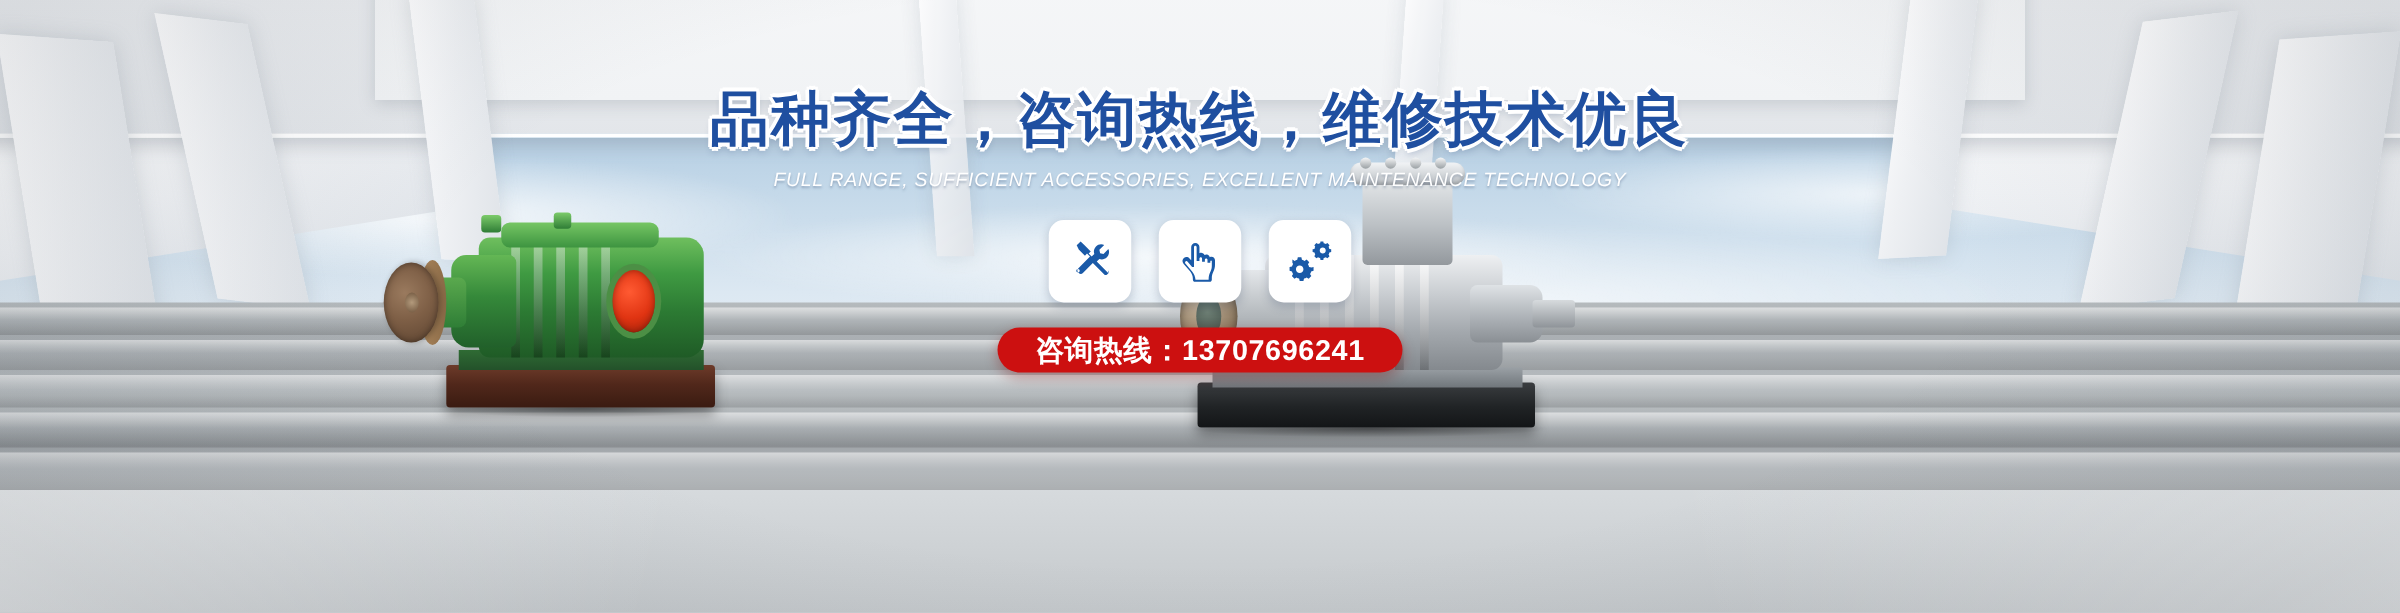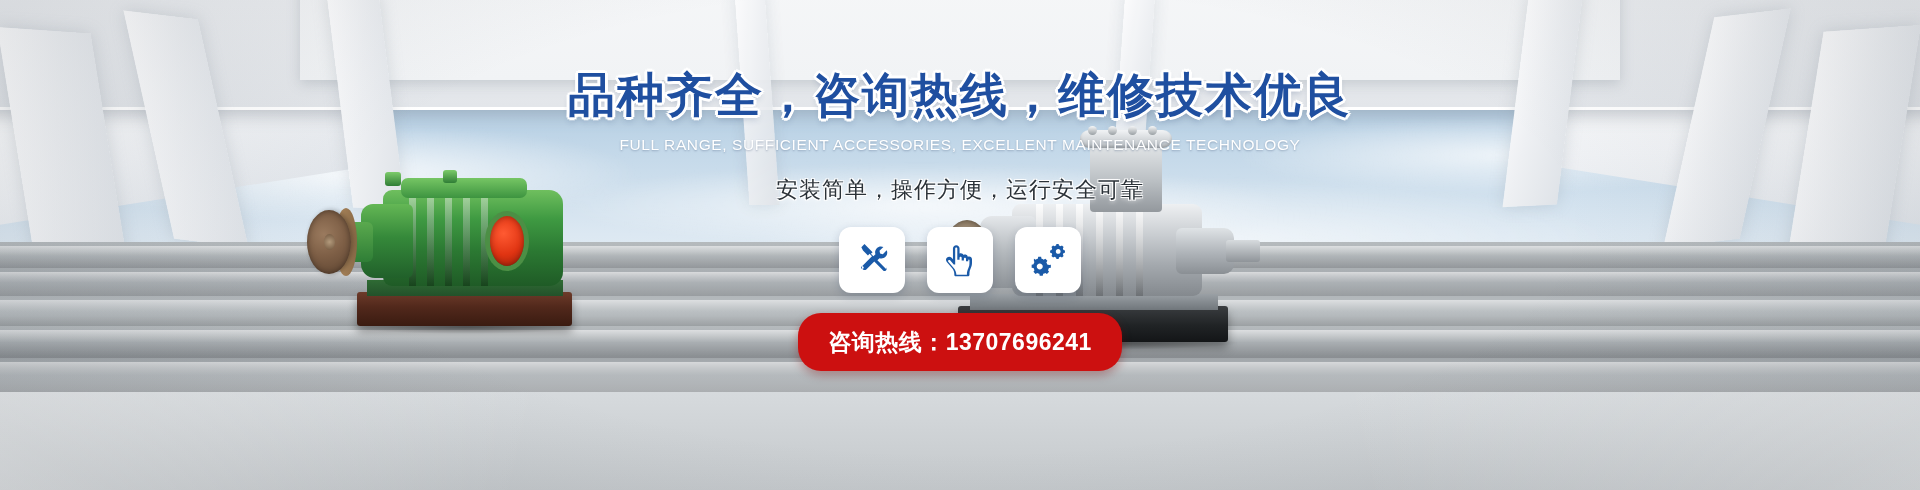--- a/index.html
+++ b/index.html
@@ -255,20 +255,21 @@
     white-space:nowrap;
   }
 
   .subline-en{
     margin-top:9px;
     font-size:15.5px;
     letter-spacing:.6px;
     color:#ffffff;
     text-shadow:0 1px 2px rgba(80,100,130,.45);
     white-space:nowrap;
+    font-style:italic;
   }
 
   .subline-cn{
     margin-top:21px;
     font-size:22px;
     color:#2b3238;
     letter-spacing:1px;
     text-shadow:
       -1px -1px 0 rgba(255,255,255,.95), 1px -1px 0 rgba(255,255,255,.95),
       -1px 1px 0 rgba(255,255,255,.95), 1px 1px 0 rgba(255,255,255,.95),
@@ -285,21 +286,21 @@
     background:#ffffff;
     border-radius:12px;
     display:flex; align-items:center; justify-content:center;
     box-shadow:0 3px 8px rgba(40,60,90,.22);
   }
   .icon-box svg{ width:36px; height:36px; fill:#1a5aa8; }
 
   .cta{
     margin-top:20px;
     min-width:316px;
-    height:58px;
+    height:36px;
     background:#cc1010;
     border-radius:23px;
     display:flex; align-items:center; justify-content:center;
     padding:0 30px;
     box-shadow:0 4px 10px rgba(120,10,10,.35);
     cursor:pointer;
   }
   .cta-label{
     color:#ffffff;
     font-size:23px;
@@ -387,21 +388,20 @@
     <div class="pr-outlet"></div>
     <div class="pr-shaft"></div>
   </div>
 
   <div class="content">
 
     <div class="headline">品种齐全，咨询热线，维修技术优良</div>
 
     <div class="subline-en">FULL RANGE, SUFFICIENT ACCESSORIES, EXCELLENT MAINTENANCE TECHNOLOGY</div>
 
-    <div class="subline-cn">安装简单，操作方便，运行安全可靠</div>
 
     <div class="icon-row">
 
       <div class="icon-box">
         <svg viewBox="0 0 24 24">
           <path d="M21.7 18.3l-6.1-6.1 1.4-1.4c1.3.5 2.9.2 4-.9 1.2-1.2 1.5-3 .8-4.4l-2.6 2.6-1.8-.4-.4-1.8 2.6-2.6c-1.5-.7-3.3-.4-4.4.8-1.1 1.1-1.4 2.7-.9 4l-1.4 1.4-1.6-1.6 1.1-1.1-3.3-3.3L7 1.4 4.9 3.5l1.1 2.2 3.3 3.3 1.1-1.1 1.6 1.6-6.3 6.3c-.6.6-.6 1.6 0 2.2l.3.3c.6.6 1.6.6 2.2 0l5.3-5.3 6.1 6.1c.4.4 1.1.4 1.5 0l.6-.6c.4-.4.4-1.1 0-1.5zM5.6 17.9c-.5 0-.9-.4-.9-.9s.4-.9.9-.9.9.4.9.9-.4.9-.9.9z"></path>
         </svg>
 
       </div>
 

